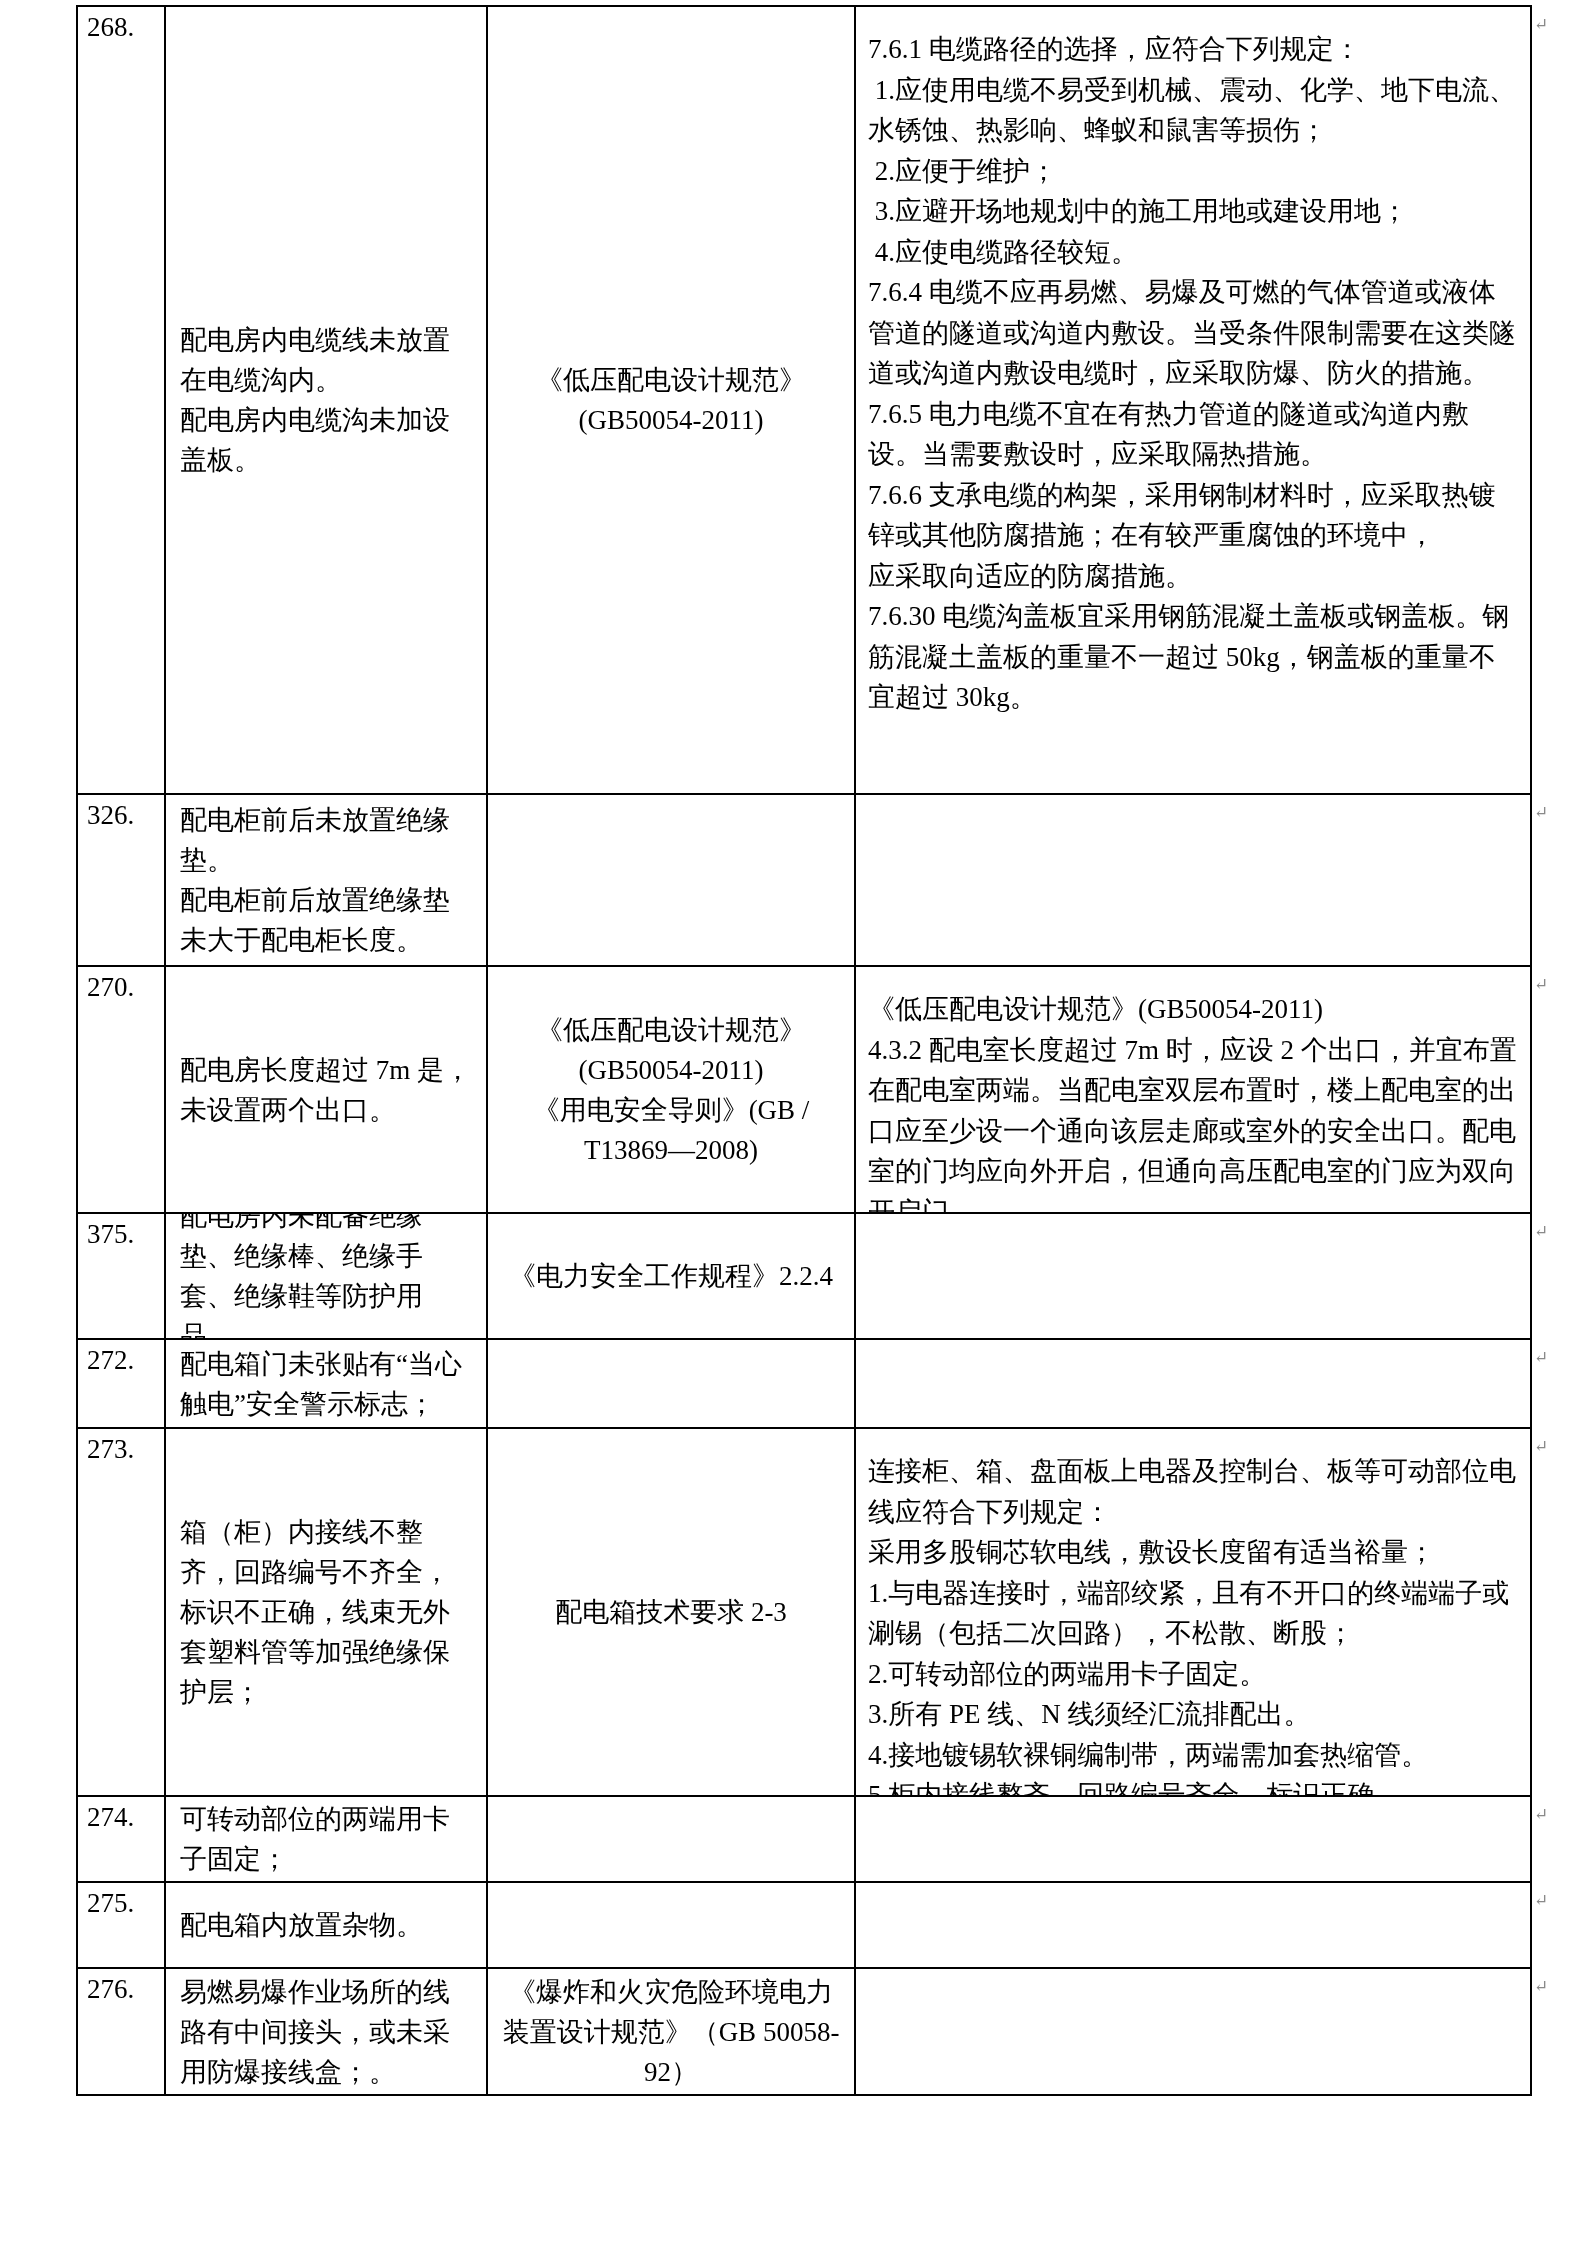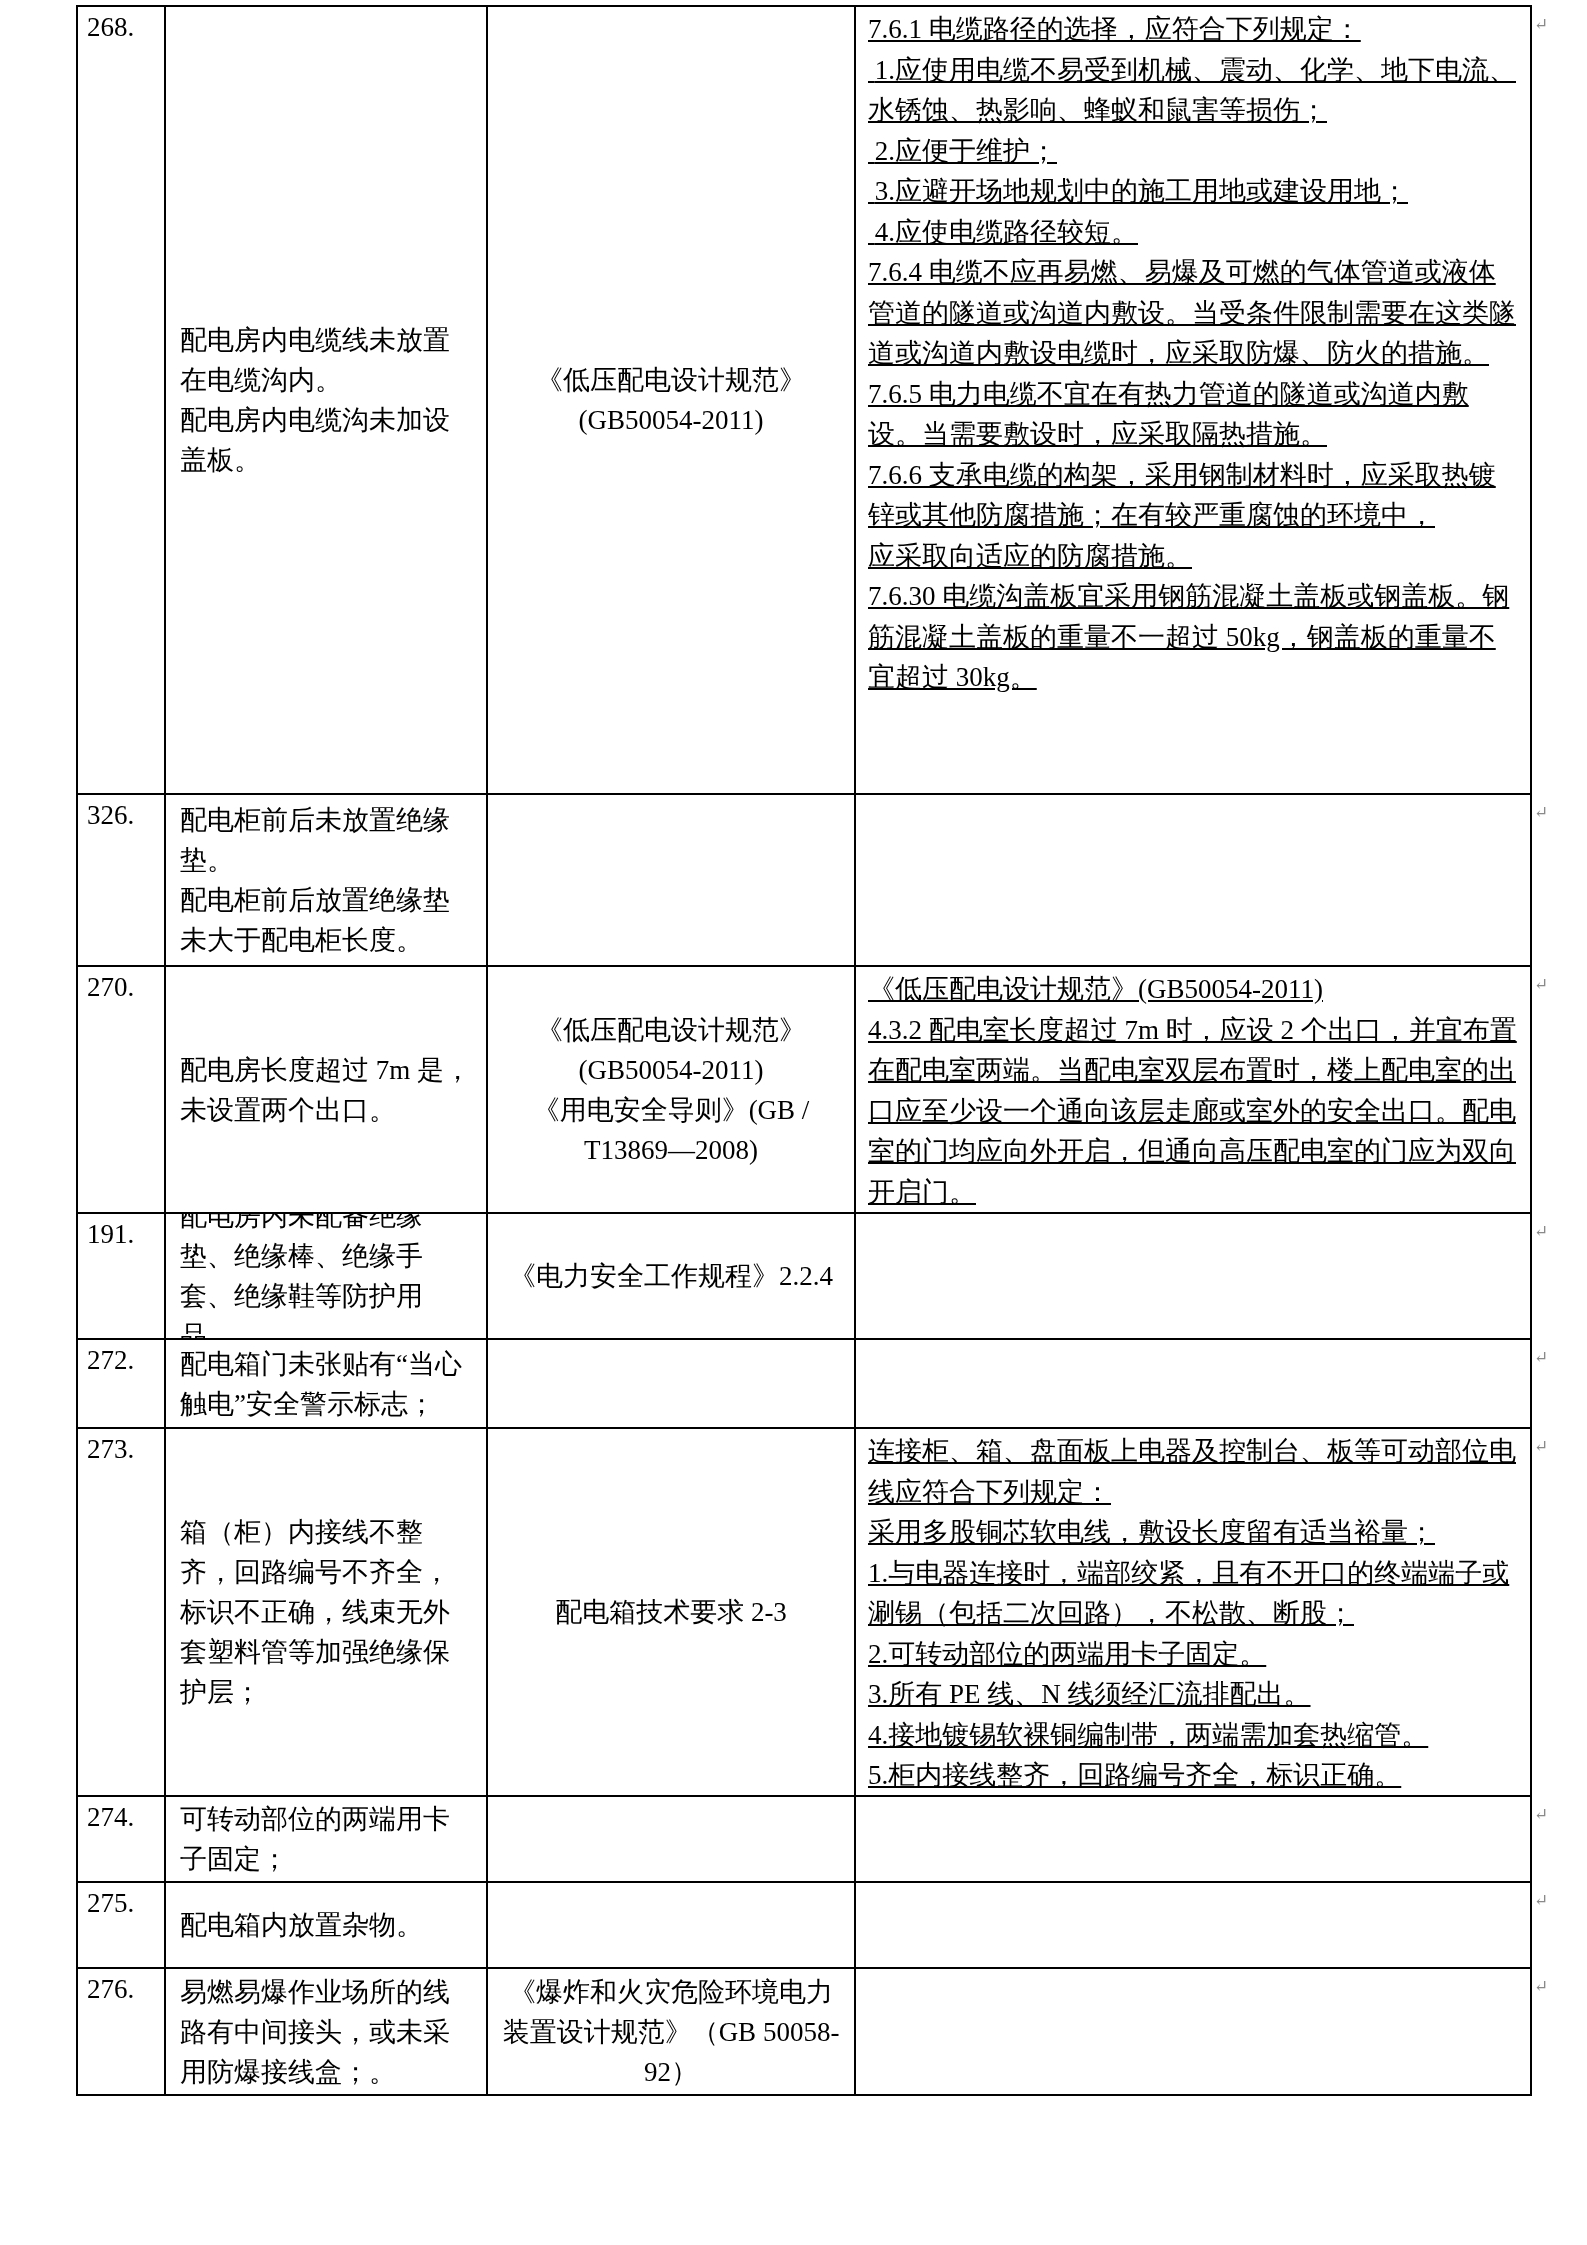--- a/index.html
+++ b/index.html
@@ -23,21 +23,21 @@
     border-right:2px solid #000;
     border-bottom:2px solid #000;
     box-sizing:border-box;
     overflow:hidden;
     display:flex;
   }
   .cell > div { white-space:pre-wrap; width:100%; }
   .c-num  { align-items:flex-start; padding-left:9px;  font-size:27px; line-height:40px; }
   .c-prob { align-items:center; padding:2px 14px;  font-size:27px; line-height:40px; }
   .c-ref  { align-items:center; padding:2px 14px;  font-size:27px; line-height:40px;text-align:center; }
-  .c-det  { align-items:flex-start; padding:2px 10px 0 12px; font-size:27px; line-height:40.5px;text-decoration:underline; }
+  .c-det  { align-items:flex-start; padding:22px 10px 0 12px; font-size:27px; line-height:40.5px; }
   .pmark  { position:absolute; left:1534px; color:#8a8a8a; font-size:17px; line-height:17px; }
   .mk0 { top:16px;   } .mk1 { top:804px;  } .mk2 { top:976px;  }
   .mk3 { top:1223px; } .mk4 { top:1349px; } .mk5 { top:1438px; }
   .mk6 { top:1806px; } .mk7 { top:1892px; } .mk8 { top:1978px; }
 </style>
 </head>
 <body>
 
 <div class="doc-table">
 
@@ -89,21 +89,21 @@
       <div>《低压配电设计规范》
 (GB50054-2011)
 《用电安全导则》(GB / T13869—2008)</div>
     </div>
   <div class="cell c-det">
       <div>《低压配电设计规范》(GB50054-2011)
 4.3.2 配电室长度超过 7m 时，应设 2 个出口，并宜布置在配电室两端。当配电室双层布置时，楼上配电室的出口应至少设一个通向该层走廊或室外的安全出口。配电室的门均应向外开启，但通向高压配电室的门应为双向开启门。</div>
     </div>
 
   <div class="cell c-num">
-      <div>191.</div>
+      <div>375.</div>
     </div>
   <div class="cell c-prob">
       <div>配电房内未配备绝缘垫、绝缘棒、绝缘手套、绝缘鞋等防护用品。</div>
     </div>
   <div class="cell c-ref">
       <div>《电力安全工作规程》2.2.4</div>
     </div>
   <div class="cell c-det">
       <div></div>
     </div>

